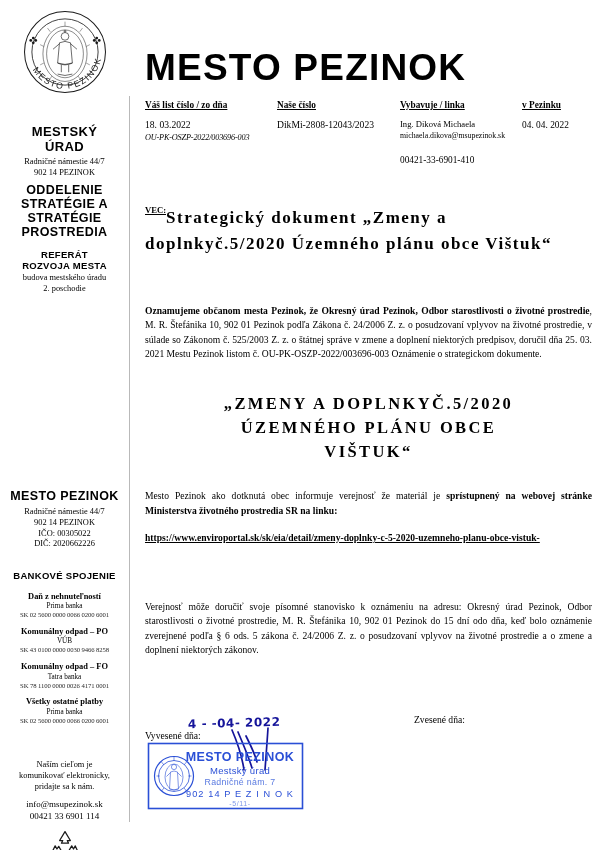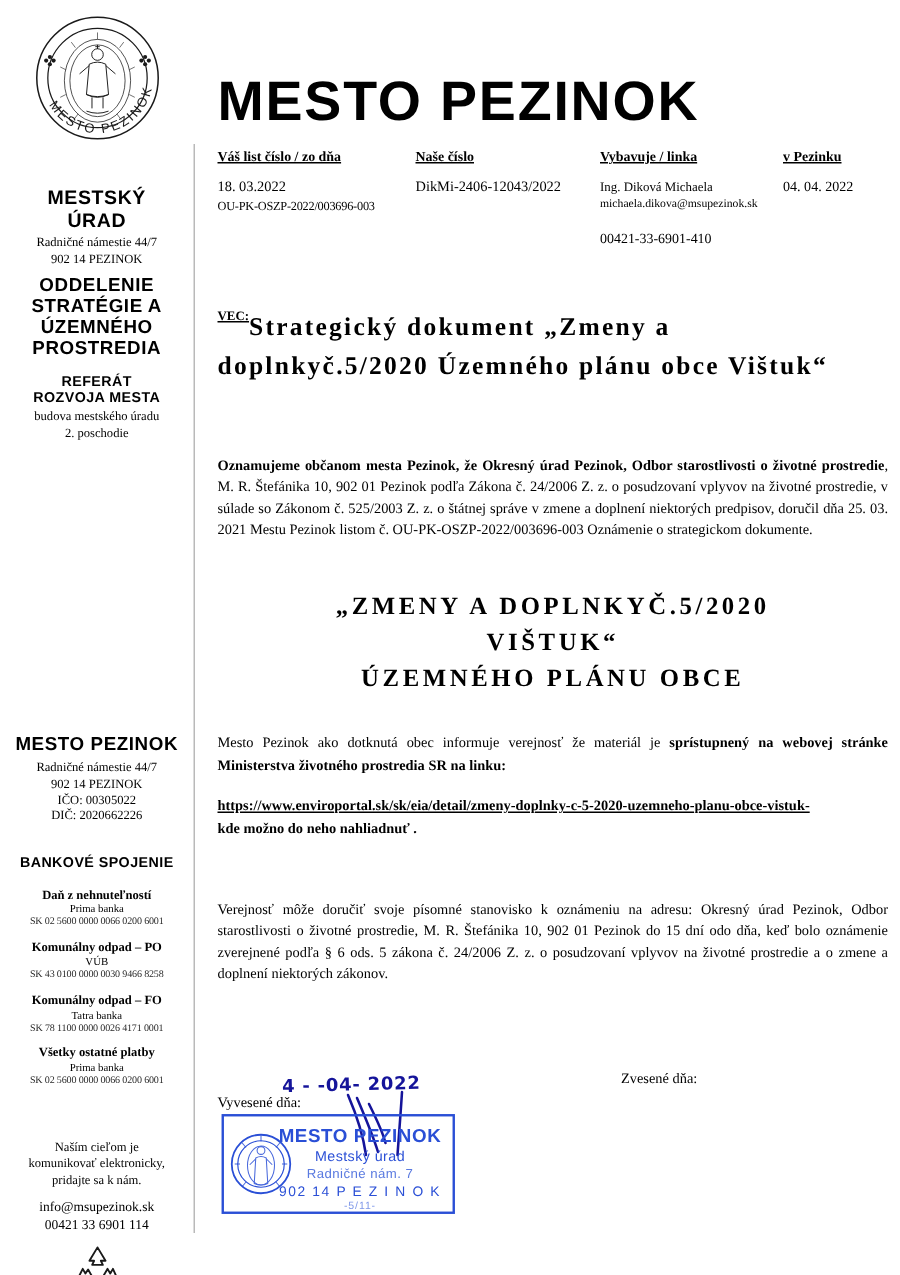--- a/index.html
+++ b/index.html
@@ -141,21 +141,21 @@
     font-size: 9.2px;
     line-height: 1.35;
     padding: 0;
   }
   .col-a { width: 132px; margin-left: 14px; }
   .col-b { width: 123px; margin-top: 44px; }
   .col-c { width: 122px; }
   .col-d { width: 68px; }
 
   .ref-line1 { font-size: 9.6px; }
-  .ref-line2 { font-size: 8.2px; letter-spacing: -0.15px; }
+  .ref-line2 { font-size: 8.2px; letter-spacing: -0.15px; font-style: italic; }
   .ref-name  { font-size: 8.6px; }
   .ref-mail  { font-size: 7.8px; }
   .ref-phone { font-size: 9.3px; margin-top: 13px; }
   .ref-date  { font-size: 9.4px; }
 
   
   .subject {
     position: absolute;
     left: 16px;
     top: 205px;
@@ -308,21 +308,21 @@
     <div class="sb-block" style="top:125px;">
       <div class="sb-head lg">MESTSKÝ</div>
       <div class="sb-head lg">ÚRAD</div>
       <div class="sb-text" style="margin-top:3px;">Radničné námestie 44/7</div>
       <div class="sb-text">902 14 PEZINOK</div>
     </div>
 
     <div class="sb-block" style="top:183px;">
       <div class="sb-head md">ODDELENIE</div>
       <div class="sb-head md">STRATÉGIE A</div>
-      <div class="sb-head md">ÚZEMNÉHO</div>
+      <div class="sb-head md">STRATÉGIE</div>
       <div class="sb-head md">PROSTREDIA</div>
       <div class="sb-head sm" style="margin-top:11px;">REFERÁT</div>
       <div class="sb-head sm">ROZVOJA MESTA</div>
       <div class="sb-text" style="margin-top:2px;">budova mestského úradu</div>
       <div class="sb-text">2. poschodie</div>
     </div>
 
     <div class="sb-block" style="top:489px;">
       <div class="sb-head md">MESTO PEZINOK</div>
       <div class="sb-text" style="margin-top:4px;">Radničné námestie 44/7</div>
@@ -391,21 +391,21 @@
             <th class="col-d right">v Pezinku</th>
           </tr>
         </thead>
         <tbody>
           <tr>
             <td>
               <div class="ref-line1">18. 03.2022</div>
               <div class="ref-line2">OU-PK-OSZP-2022/003696-003</div>
             </td>
             <td>
-              <div class="ref-line1">DikMi-2406-12043/2022</div>
+              <div class="ref-line1">DikMi-2808-12043/2023</div>
             </td>
             <td>
               <div class="ref-name">Ing. Diková Michaela</div>
               <div class="ref-mail">michaela.dikova@msupezinok.sk</div>
               <div class="ref-phone">00421-33-6901-410</div>
             </td>
             <td>
               <div class="ref-date">04. 04. 2022</div>
             </td>
           </tr>
@@ -414,28 +414,27 @@
     </div>
 
     <div class="subject">
       <span class="subject-label">VEC:</span><span class="subject-text">Strategický dokument „Zmeny a doplnkyč.5/2020 Územného plánu obce Vištuk“</span>
     </div>
 
     <p class="para p1"><b>Oznamujeme občanom mesta Pezinok, že Okresný úrad Pezinok, Odbor starostlivosti o životné prostredie</b><span>, M. R. Štefánika 10, 902 01 Pezinok podľa Zákona č. 24/2006 Z. z. o posudzovaní vplyvov na životné prostredie, v súlade so Zákonom č. 525/2003 Z. z. o štátnej správe v zmene a doplnení niektorých predpisov, doručil dňa 25. 03. 2021 Mestu Pezinok listom č. OU-PK-OSZP-2022/003696-003 Oznámenie o strategickom dokumente.</span></p>
 
     <div class="bigtitle">
       <div>„ZMENY A DOPLNKYČ.5/2020</div>
+      <div>ÚZEMNÉHO PLÁNU OBCE</div>
       <div>VIŠTUK“</div>
-      <div>ÚZEMNÉHO PLÁNU OBCE</div>
     </div>
 
     <div class="para p3">
       <p style="margin:0 0 13px 0;"><span>Mesto Pezinok ako dotknutá obec informuje verejnosť že materiál je </span><b>sprístupnený na webovej stránke Ministerstva životného prostredia SR na linku:</b></p>
       <div class="link">https://www.enviroportal.sk/sk/eia/detail/zmeny-doplnky-c-5-2020-uzemneho-planu-obce-vistuk-</div>
-      <div style="font-weight:bold;">kde možno do neho nahliadnuť .</div>
     </div>
 
     <p class="para p4">Verejnosť môže doručiť svoje písomné stanovisko k oznámeniu na adresu: Okresný úrad Pezinok, Odbor starostlivosti o životné prostredie, M. R. Štefánika 10, 902 01 Pezinok do 15 dní odo dňa, keď bolo oznámenie zverejnené podľa § 6 ods. 5 zákona č. 24/2006 Z. z. o posudzovaní vplyvov na životné prostredie a o zmene a doplnení niektorých zákonov.</p>
 
     <div class="sig sig-left">Vyvesené dňa:</div>
     <div class="sig sig-right">Zvesené dňa:</div>
 
     <div class="handdate">4 - -04- 2022</div>
 
     <svg class="signature-scribble" viewBox="0 0 62 56">

